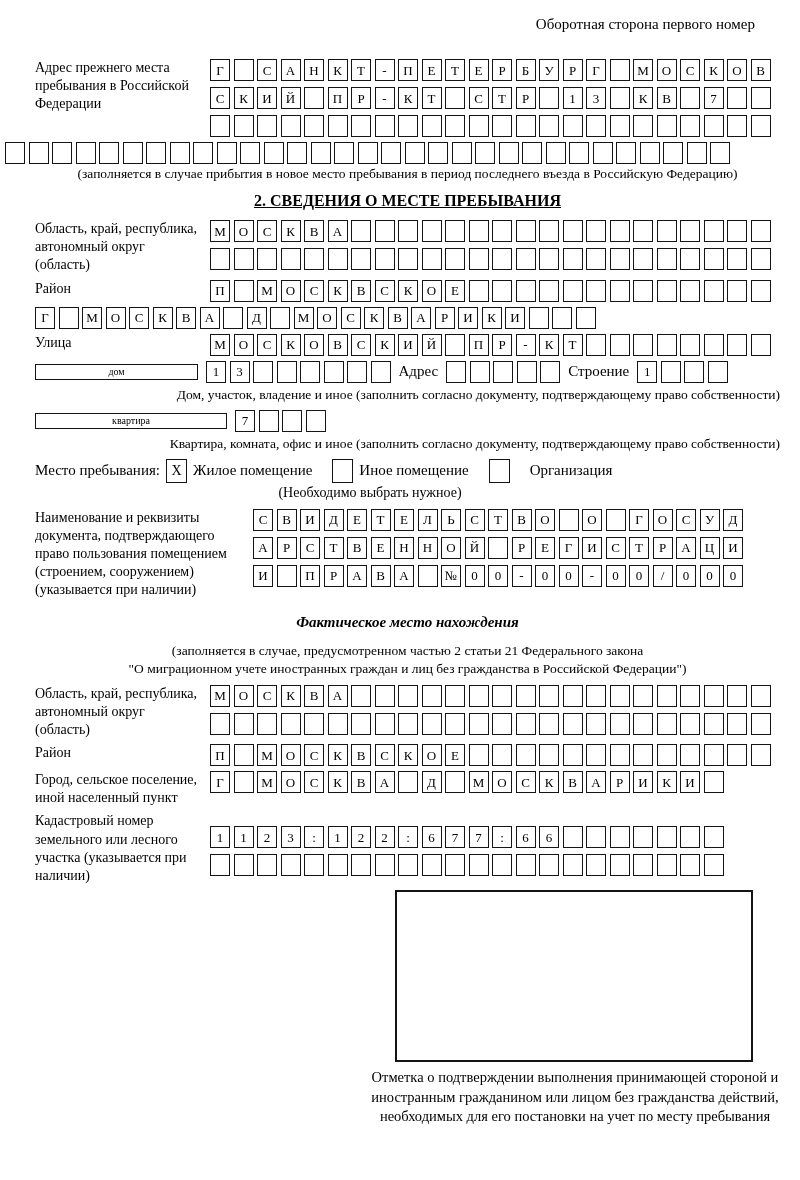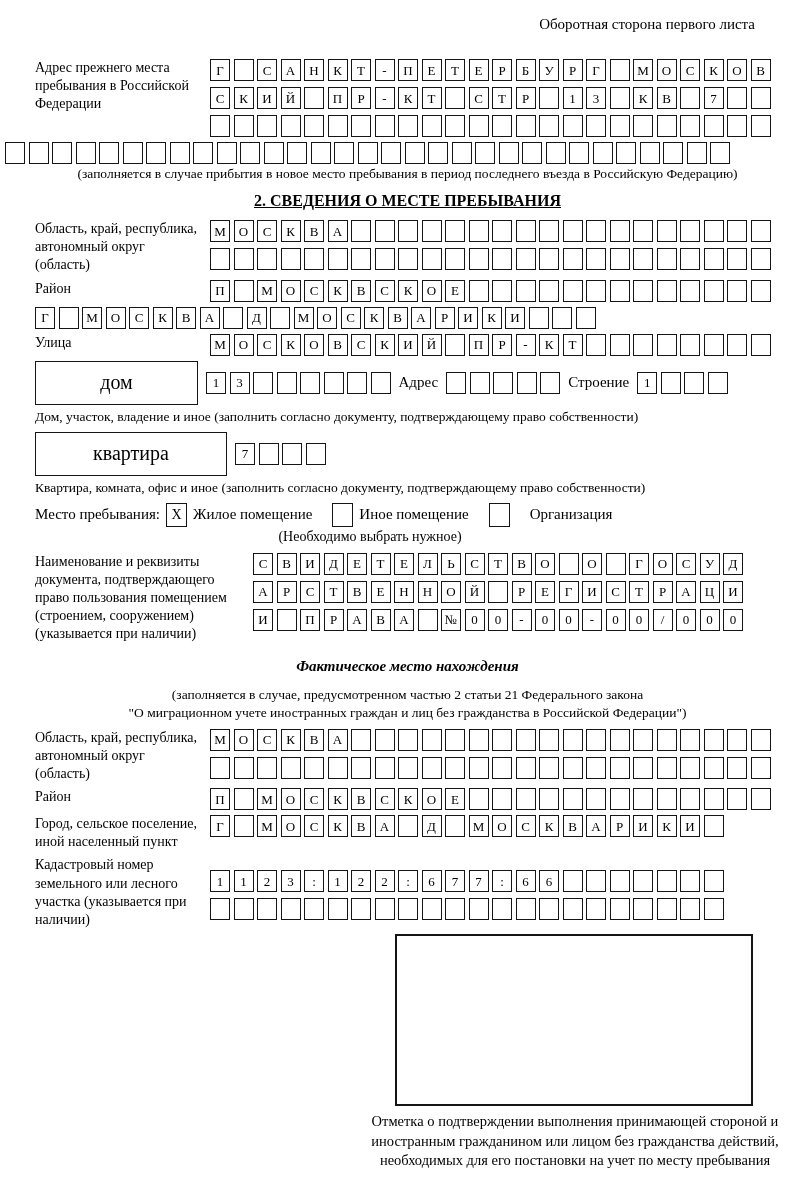--- a/index.html
+++ b/index.html
@@ -12,44 +12,44 @@
   .hdr-note{text-align:right;font-size:15px;padding-right:25px;margin-bottom:26px;}
   .frow{display:flex;align-items:flex-start;margin-bottom:5px;}
   .flabel{width:175px;flex:0 0 auto;font-size:14px;line-height:1.3;padding-right:8px;box-sizing:border-box;}
   .flabel-wide{width:218px;}
   .cellcol{display:flex;flex-direction:column;gap:6px;}
   .cells{display:flex;gap:3.5px;flex-wrap:nowrap;}
   .cell{box-sizing:border-box;flex:0 0 auto;width:20px;height:22px;border:1.6px solid #151515;
         display:flex;align-items:center;justify-content:center;font-size:13px;line-height:1;}
   .fullrow{margin-left:-30px;margin-bottom:2px;}
   .caption{font-size:13.5px;text-align:center;margin:2px 0 8px 0;}
-  .caption-left{font-size:13.5px;text-align:left;margin:0 0 7px 0;}
+  .caption-left{font-size:13.5px;text-align:right;margin:0 0 7px 0;}
   .sec-title{text-align:center;font-weight:bold;font-size:16px;margin:10px 0 10px 0;text-decoration:underline;}
   .sub-title{text-align:center;font-weight:bold;font-size:15px;margin:14px 0 12px 0;font-style:italic;}
-  .widebox{box-sizing:border-box;border:1.6px solid #151515;height:44px;display:flex;
-           align-items:center;justify-content:center;font-size:20px;flex:0 0 auto;}
+  .widebox{box-sizing:border-box;border:1.6px solid #151515;height:16px;display:flex;
+           align-items:center;justify-content:center;font-size:10px;flex:0 0 auto;}
   .dom-box{width:163px;margin-right:8px;}
   .kv-box{width:192px;margin-right:8px;}
   .inline-lbl{font-size:15px;margin:0 8px;align-self:center;white-space:nowrap;}
   .house-row{display:flex;align-items:center;margin-bottom:4px;}
   .chk{box-sizing:border-box;width:21px;height:24px;border:1.6px solid #151515;display:flex;
        align-items:center;justify-content:center;font-size:14px;flex:0 0 auto;}
   .res-row{display:flex;align-items:center;gap:6px;font-size:15px;margin:6px 0 2px 0;}
   .res-opt-label{margin-right:14px;}
   .res-note{text-align:center;width:430px;margin-left:120px;font-size:14px;margin-bottom:8px;}
   .confirm-box{box-sizing:border-box;border:2px solid #151515;width:358px;height:172px;
                margin-left:360px;margin-top:4px;background:#fff;}
   .confirm-caption{width:430px;margin-left:325px;margin-top:6px;text-align:center;
                    font-size:14.5px;line-height:1.35;}
   .cells-offset{margin-top:14px;}
 </style>
 </head>
 <body>
 
-<div class="hdr-note">Оборотная сторона первого листа</div>
+<div class="hdr-note">Оборотная сторона первого номер</div>
 
 <div class="frow">
   <div class="flabel">Адрес прежнего места пребывания в Российской Федерации</div>
   <div class="cellcol">
     <div class="cells">
         <div class="cell">Г</div>
         <div class="cell"></div>
         <div class="cell">С</div>
         <div class="cell">А</div>
         <div class="cell">Н</div>

